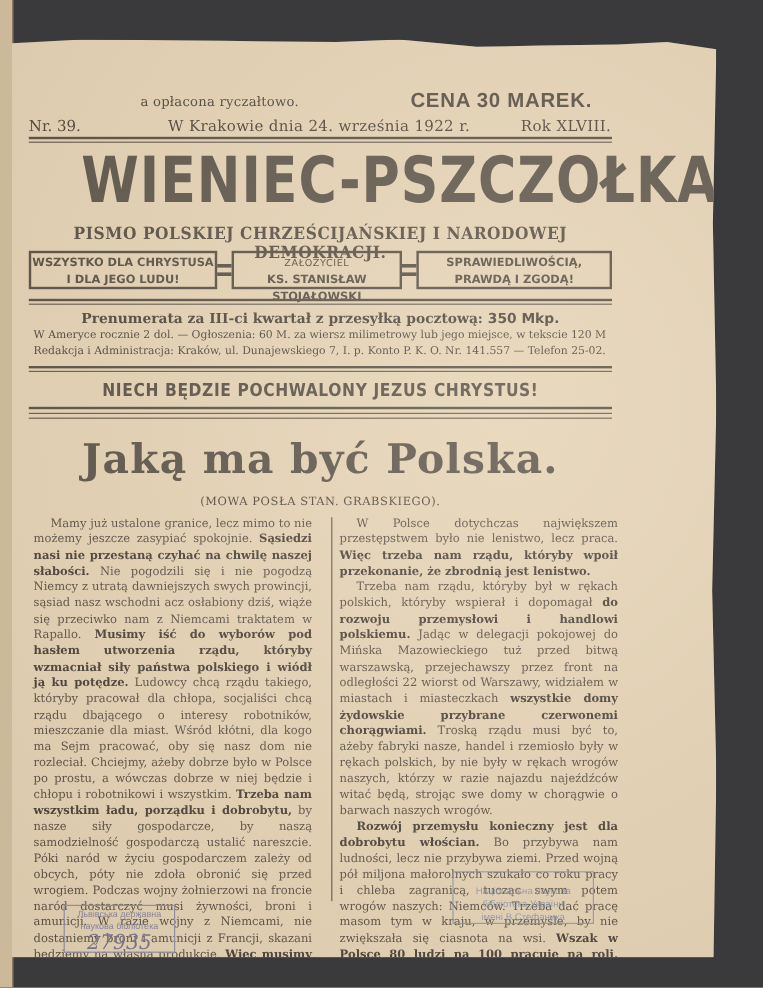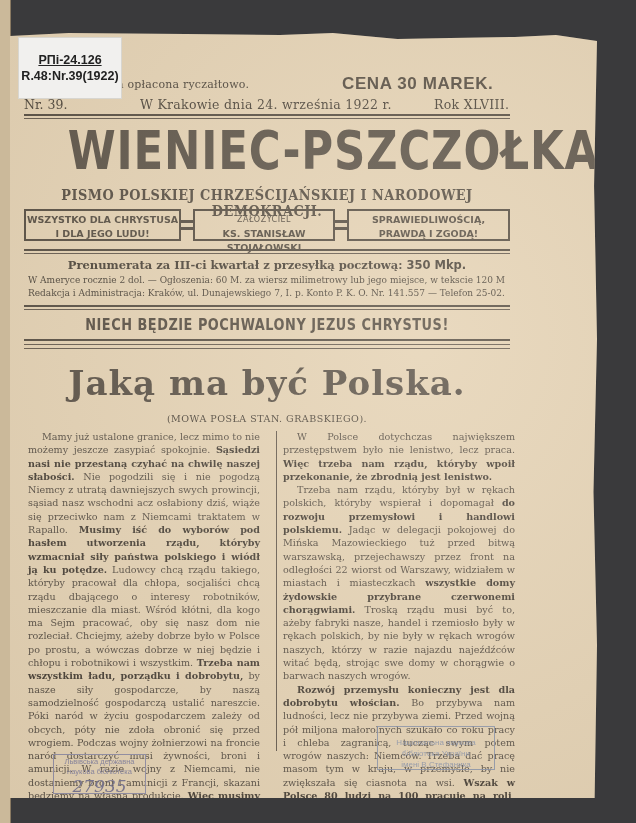--- a/index.html
+++ b/index.html
@@ -45,24 +45,20 @@
   .stamp-left { position:absolute; left:43px; top:721px; width:93px; height:40px; border:1px solid #8a8aa6; color:#8080a0; font-family:"Liberation Sans", sans-serif; font-size:7.5px; text-align:center; line-height:10px; padding-top:2px; box-sizing:border-box; }
   .stamp-left .num { font-family:"DejaVu Serif", serif; font-style:italic; font-size:17px; color:#6d6d8f; line-height:18px; }
 </style>
 </head>
 <body>
 
 <div class="left-strip"></div>
 
 <div class="page">
 
-  <div class="label">
-    <div class="l1">РПі-24.126</div>
-    <div>R.48:Nr.39(1922)</div>
-  </div>
 
   <div class="postage">a opłacona ryczałtowo.</div>
   <div class="price">CENA 30 MAREK.</div>
   <div class="nr">Nr. 39.</div>
   <div class="city">W Krakowie dnia 24. września 1922 r.</div>
   <div class="rok">Rok XLVIII.</div>
 
   <div class="rule" style="top:81px;"></div>
   <div class="rule thin" style="top:85px;"></div>
 

